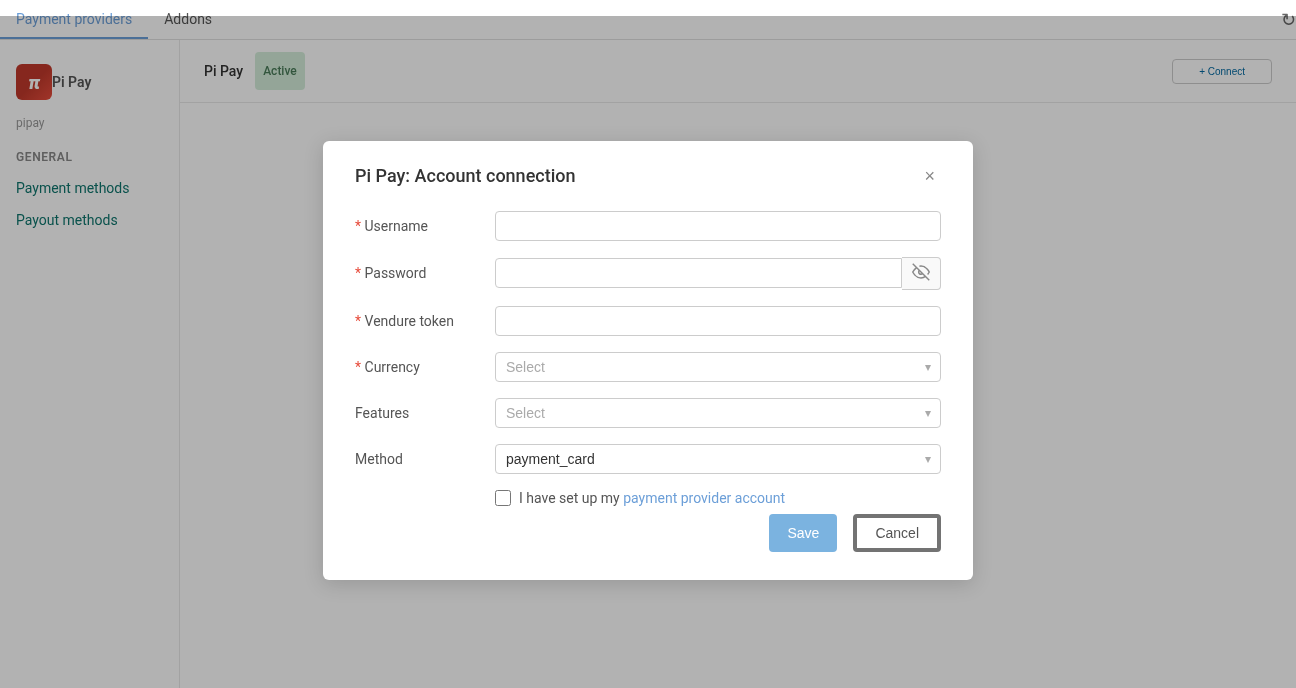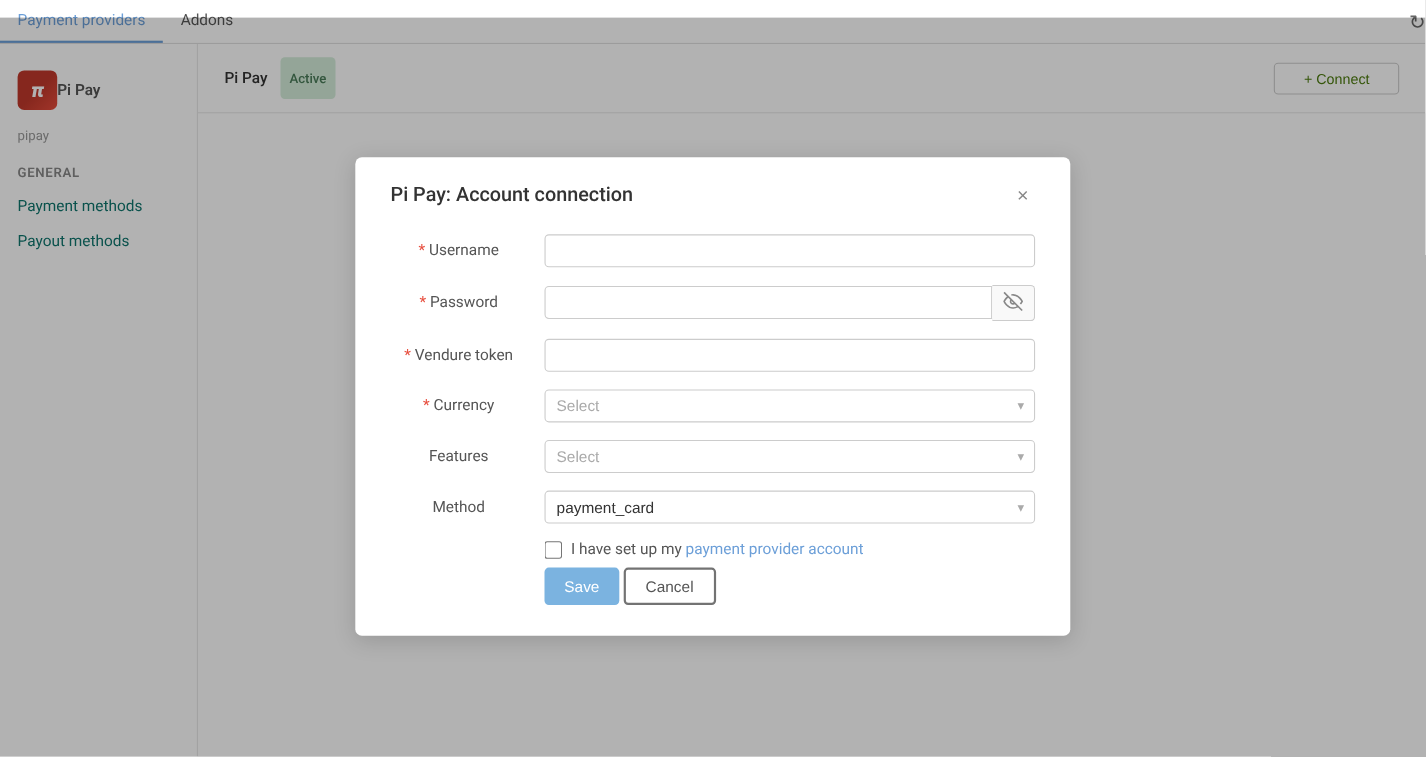--- a/index.html
+++ b/index.html
@@ -97,23 +97,23 @@
       padding: 12px 8px;
       border-radius: 4px;
       font-weight: 500;
     }
     .connect-btn {
       margin-left: auto;
       padding: 6px 26px;
       border: 1px solid #ccc;
       border-radius: 4px;
       background: #fff;
-      color: #4d7c0f;
-      cursor: pointer;
-      font-size: 13px;
+      color: #0369a1;
+      cursor: pointer;
+      font-size: 10px;
     }
 
     
     .overlay {
       position: absolute;
       top: 16px;
       left: 0;
       width: 100%;
       height: 100%;
       background: rgba(0,0,0,0.3);
@@ -154,21 +154,21 @@
     }
 
     
     .form-row {
       display: flex;
       align-items: center;
       margin-bottom: 16px;
     }
     .form-label {
       width: 140px;
-      text-align: center;
+      text-align: left;
       padding-right: 16px;
       font-size: 14px;
       color: #555;
       flex-shrink: 0;
     }
     .form-label.required::before {
       content: '* ';
       color: #e74c3c;
     }
     .form-input {
@@ -253,37 +253,38 @@
       color: #555;
     }
     .checkbox-link {
       color: #6c9fd8;
       text-decoration: none;
     }
 
     
     .modal-actions {
       display: flex;
-      gap: 4px;
+      gap: 16px;
       margin-left: 140px;
+      justify-content: flex-end;
     }
     .btn-save {
       padding: 7px 18px;
       background: #7bb3e0;
       color: #fff;
       border: none;
       border-radius: 4px;
       font-size: 14px;
       cursor: pointer;
     }
     .btn-cancel {
       padding: 7px 18px;
       background: #fff;
       color: #555;
-      border: 2px solid #737373;
+      border: 4px solid #737373;
       border-radius: 4px;
       font-size: 14px;
       cursor: pointer;
     }
 
     
     .pi-logo-box {
       width: 36px;
       height: 36px;
       border-radius: 6px;

